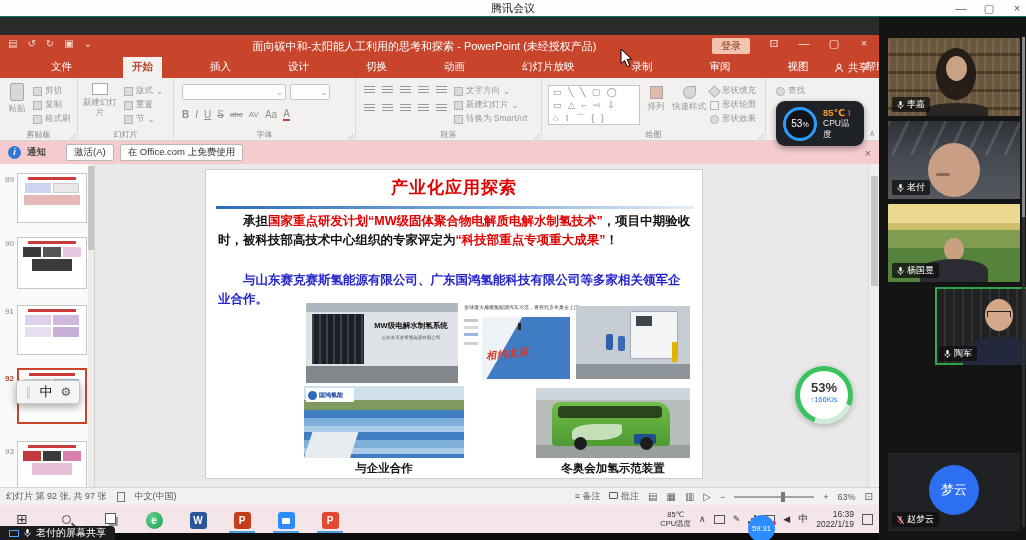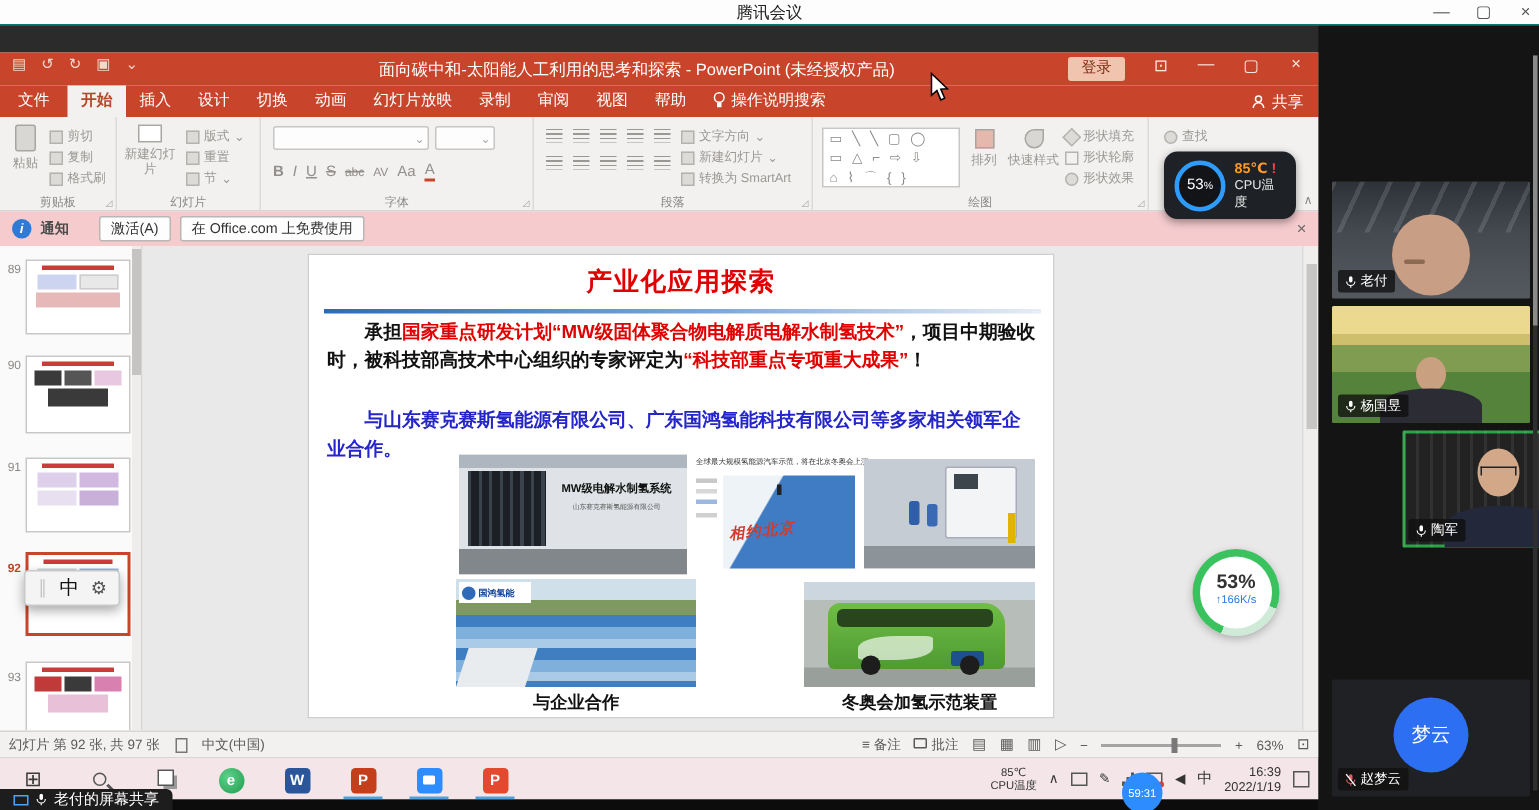--- a/index.html
+++ b/index.html
@@ -13,21 +13,21 @@
   #shared{position:absolute;left:0;top:17px;width:879px;height:523px;background:#2b2b2b;}
   
   #ppt{position:absolute;left:0;top:18px;width:879px;height:470px;background:#f3f1f0;}
   #ppt-titlebar{position:absolute;left:0;top:0;width:879px;height:22px;background:#c8442a;color:#fff;}
   .qat{position:absolute;left:8px;top:3px;display:flex;gap:10px;font-size:10px;color:#f2d8cf;}
   #ppt-title{position:absolute;left:150px;right:180px;top:4px;text-align:center;font-size:11px;color:#fff;white-space:nowrap;overflow:hidden;}
   #login-btn{position:absolute;left:712px;top:3px;height:16px;padding:0 9px;background:#f0c4ae;color:#7d2b12;font-size:10px;line-height:16px;border-radius:2px;}
   .ppt-ctl{position:absolute;top:2px;color:#fbe9e3;font-size:11px;width:24px;text-align:center;}
   
   #tabsrow{position:absolute;left:0;top:22px;width:879px;height:21px;background:#c8442a;display:flex;align-items:flex-end;color:#fff;font-size:10.5px;}
-  .tab{padding:3px 9px 4px;white-space:nowrap;}
+  .tab{padding:3px 9px 4px;white-space:nowrap;margin-left:39px;}
   .tab.active{background:#f3f1f0;color:#b7472a;font-weight:bold;}
   .tab.file{padding:3px 12px 4px;}
   #tab-search{display:flex;align-items:center;gap:4px;padding:3px 8px 4px;}
   #share-btn{position:absolute;right:10px;top:4px;display:flex;gap:4px;align-items:center;font-size:10.5px;color:#fff;}
   
   #ribbon{position:absolute;left:0;top:43px;width:879px;height:63px;background:#f3f1f0;border-bottom:1px solid #d8d6d4;display:flex;}
   .rgroup{position:relative;height:63px;border-right:1px solid #dcdad8;flex:none;}
   .rglabel{position:absolute;left:0;right:0;bottom:1px;text-align:center;font-size:8px;color:#8a8886;}
   .launcher{position:absolute;right:2px;bottom:2px;font-size:6px;color:#a4a2a0;}
   .bigbtn{position:absolute;top:5px;text-align:center;font-size:8.5px;color:#9a9894;line-height:10px;}
@@ -546,20 +546,34 @@
           <path d="M1 5a3.5 3.5 0 0 0 7 0" stroke="#fff" fill="none"></path>
           <line x1="4.5" y1="8.5" x2="4.5" y2="10.5" stroke="#fff"></line>
         </svg>
       <span>老付的屏幕共享</span>
     </div>
     <div id="timerball">59:31</div>
   </div>
 
   <div id="sidebar">
 
+    <div class="tile" style="top:21px;background:repeating-linear-gradient(180deg,#6b573e 0 15px,#4a3826 15px 18px),#6b573e">
+      <div style="position:absolute;inset:0;background:repeating-linear-gradient(90deg,rgba(255,255,255,.08) 0 2px,transparent 2px 8px)"></div>
+      <div class="face" style="left:48px;top:10px;width:40px;height:52px;background:#241d18"></div>
+      <div class="face" style="left:58px;top:18px;width:21px;height:25px;background:#c9a183"></div>
+      <div class="bodyshape" style="left:38px;bottom:0;width:62px;height:13px;background:#2a2624"></div>
+      <div class="nametag">
+        <svg width="7" height="10" viewBox="0 0 9 11">
+            <rect x="3" y="0.5" width="3" height="5.5" rx="1.5" fill="#fff"></rect>
+            <path d="M1 5a3.5 3.5 0 0 0 7 0" stroke="#fff" fill="none"></path>
+            <line x1="4.5" y1="8.5" x2="4.5" y2="10.5" stroke="#fff"></line>
+          </svg>
+        <span>李嘉</span>
+      </div>
+    </div>
 
     <div class="tile" style="top:104px;background:linear-gradient(#2e3238,#454a51 45%,#55595f)">
       <div style="position:absolute;left:0;top:0;right:0;height:34px;background:repeating-linear-gradient(115deg,rgba(255,255,255,.12) 0 3px,transparent 3px 17px)"></div>
       <div class="face" style="left:40px;top:22px;width:52px;height:54px;background:#c89e84"></div>
       <div style="position:absolute;left:48px;top:52px;width:14px;height:3px;background:#8a6a52;border-radius:2px"></div>
       <div class="nametag">
         <svg width="7" height="10" viewBox="0 0 9 11">
             <rect x="3" y="0.5" width="3" height="5.5" rx="1.5" fill="#fff"></rect>
             <path d="M1 5a3.5 3.5 0 0 0 7 0" stroke="#fff" fill="none"></path>
             <line x1="4.5" y1="8.5" x2="4.5" y2="10.5" stroke="#fff"></line>

